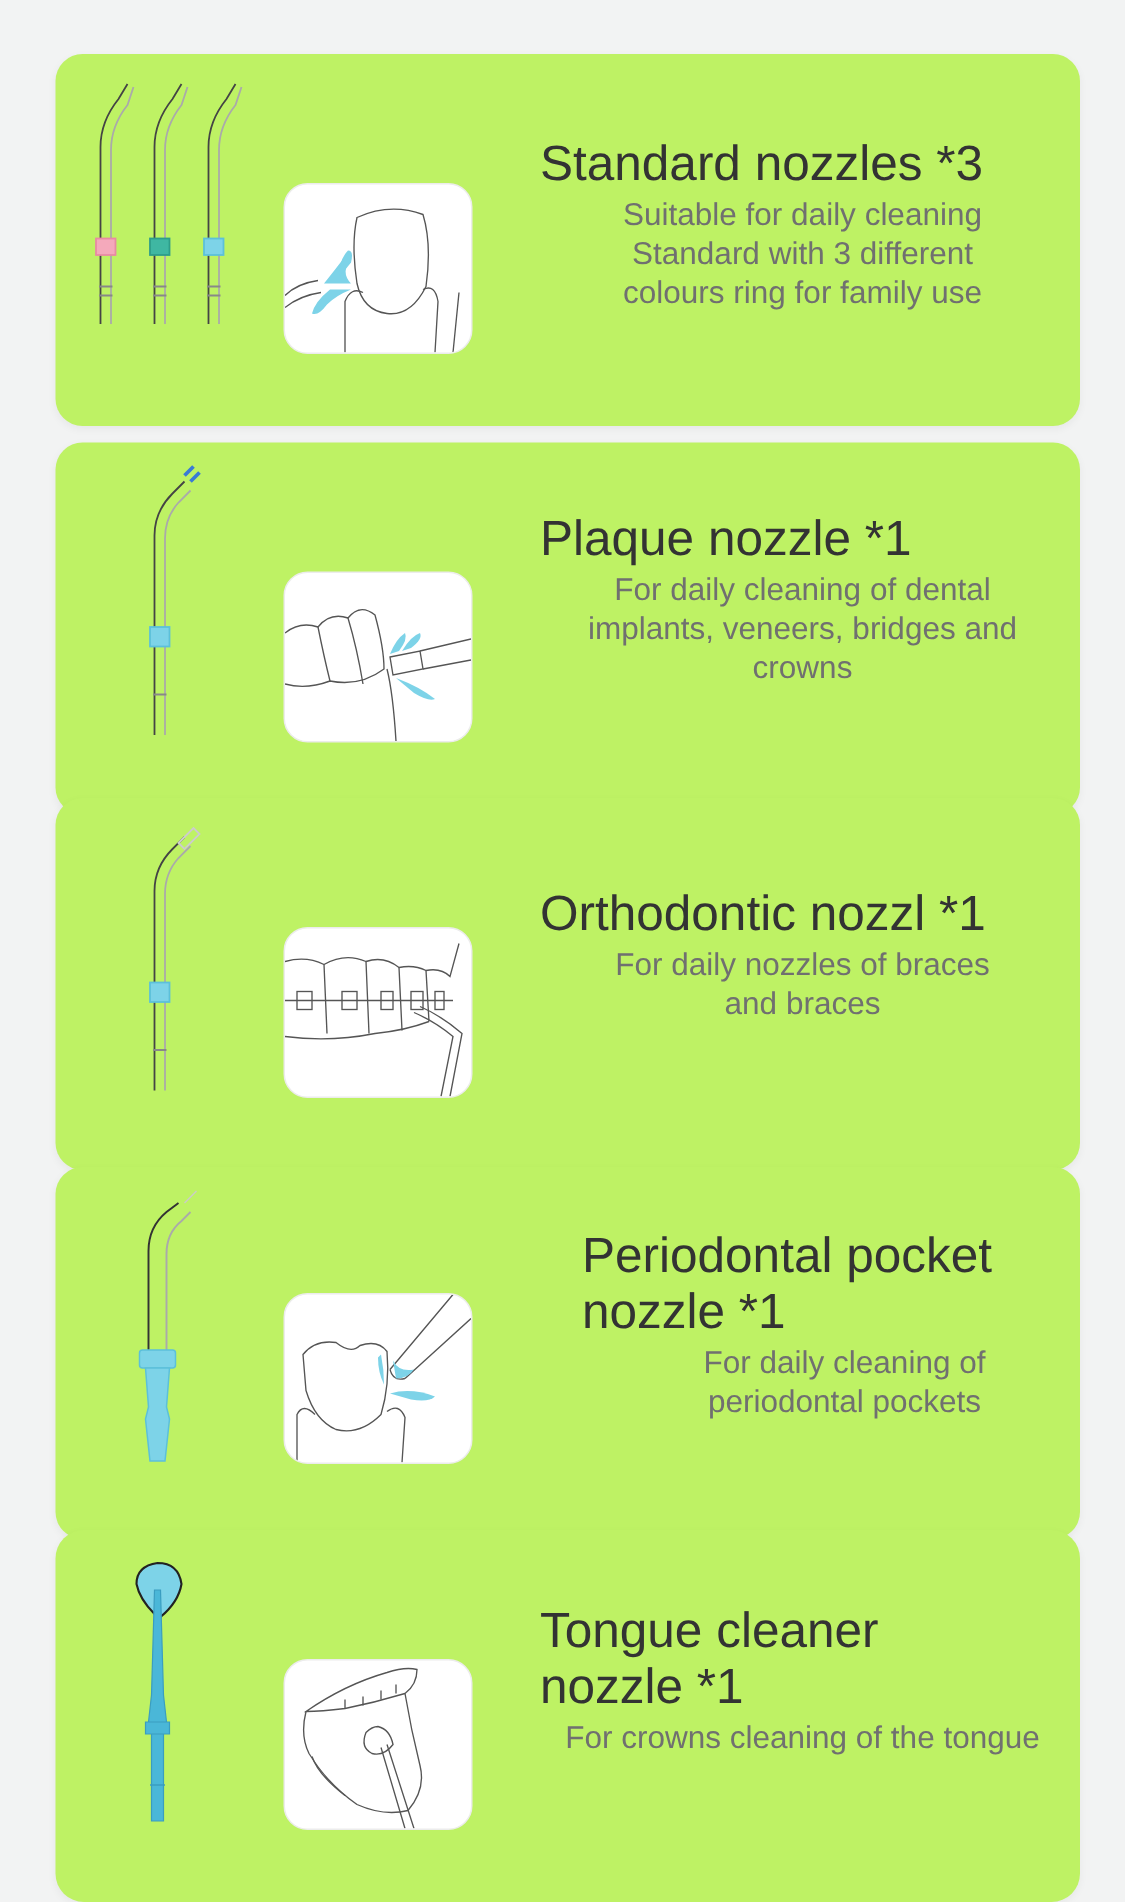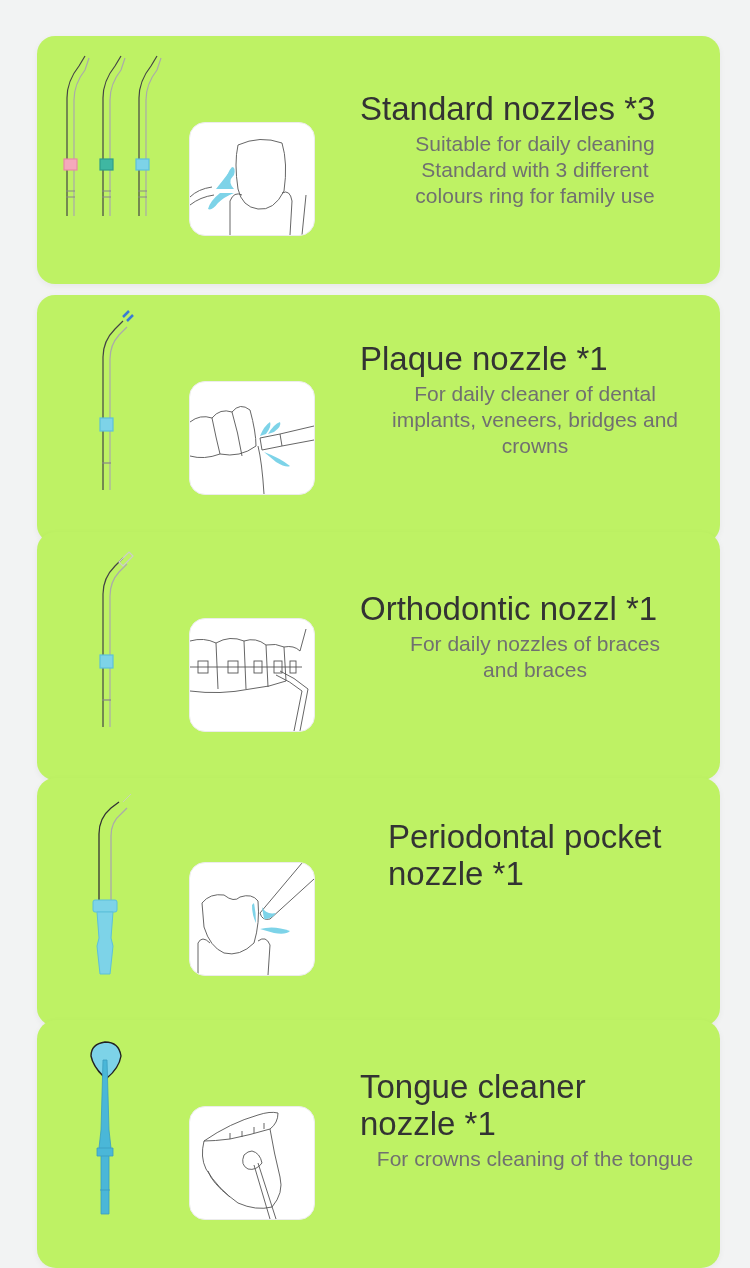--- a/index.html
+++ b/index.html
@@ -107,21 +107,21 @@
       </g>
       <g fill="#7dd3e8">
         <path d="M70 54 Q74 44 80 40 Q82 44 76 52 Z"></path>
         <path d="M78 52 Q84 42 90 40 Q92 44 84 50 Z"></path>
         <path d="M74 70 Q90 76 100 84 Q96 86 86 80 Z"></path>
       </g>
     </svg>
   </div>
   <div class="text" style="top:45px;">
     <h2 class="title">Plaque nozzle *1</h2>
-    <p class="desc">For daily cleaner of dental
+    <p class="desc">For daily cleaning of dental
 implants, veneers, bridges and
 crowns</p>
   </div>
 </div>
 
 <div class="card" style="top:532px;">
   <svg class="nozzle-art" viewBox="0 0 130 216">
     <g fill="none" stroke-width="1.2">
       <path d="M46 195 L46 62 Q46 46 58 34 L66 26" stroke="#444"></path>
       <path d="M53 195 L53 64 Q53 50 62 40 L70 32" stroke="#aaa"></path>
@@ -174,20 +174,22 @@
       <g fill="#7dd3e8">
         <path d="M72 44 Q76 52 86 50 Q82 56 74 56 Z"></path>
         <path d="M70 66 Q84 62 100 68 Q96 72 84 70 Z"></path>
         <path d="M64 40 Q66 50 66 60 Q62 52 62 42 Z"></path>
       </g>
     </svg>
   </div>
   <div class="text" style="top:40px;margin-left:28px;">
     <h2 class="title" style="white-space:pre-line;">Periodontal pocket
 nozzle *1</h2>
+    <p class="desc">For daily cleaning of
+periodontal pockets</p>
   </div>
 </div>
 
 <div class="card" style="top:1020px;border-radius:19px;">
   <svg class="nozzle-art" viewBox="0 0 130 216">
     <path d="M48 22 Q34 24 34 36 Q36 46 46 56 L50 58 Q62 48 64 36 Q62 22 48 22 Z" fill="#7dd3e8" stroke="#222" stroke-width="1.4"></path>
     <path d="M46 40 L44 110 L42 128 L44 136 L44 194 L52 194 L52 136 L54 128 L52 110 L50 40 Z" fill="#4ab7d8" stroke="#3a9dc0" stroke-width="0.8"></path>
     <path d="M40 128 L56 128 L56 136 L40 136 Z" fill="#4ab7d8" stroke="#3a9dc0" stroke-width="0.8"></path>
     <path d="M43 170 L53 170" stroke="#3a9dc0"></path>
   </svg>

